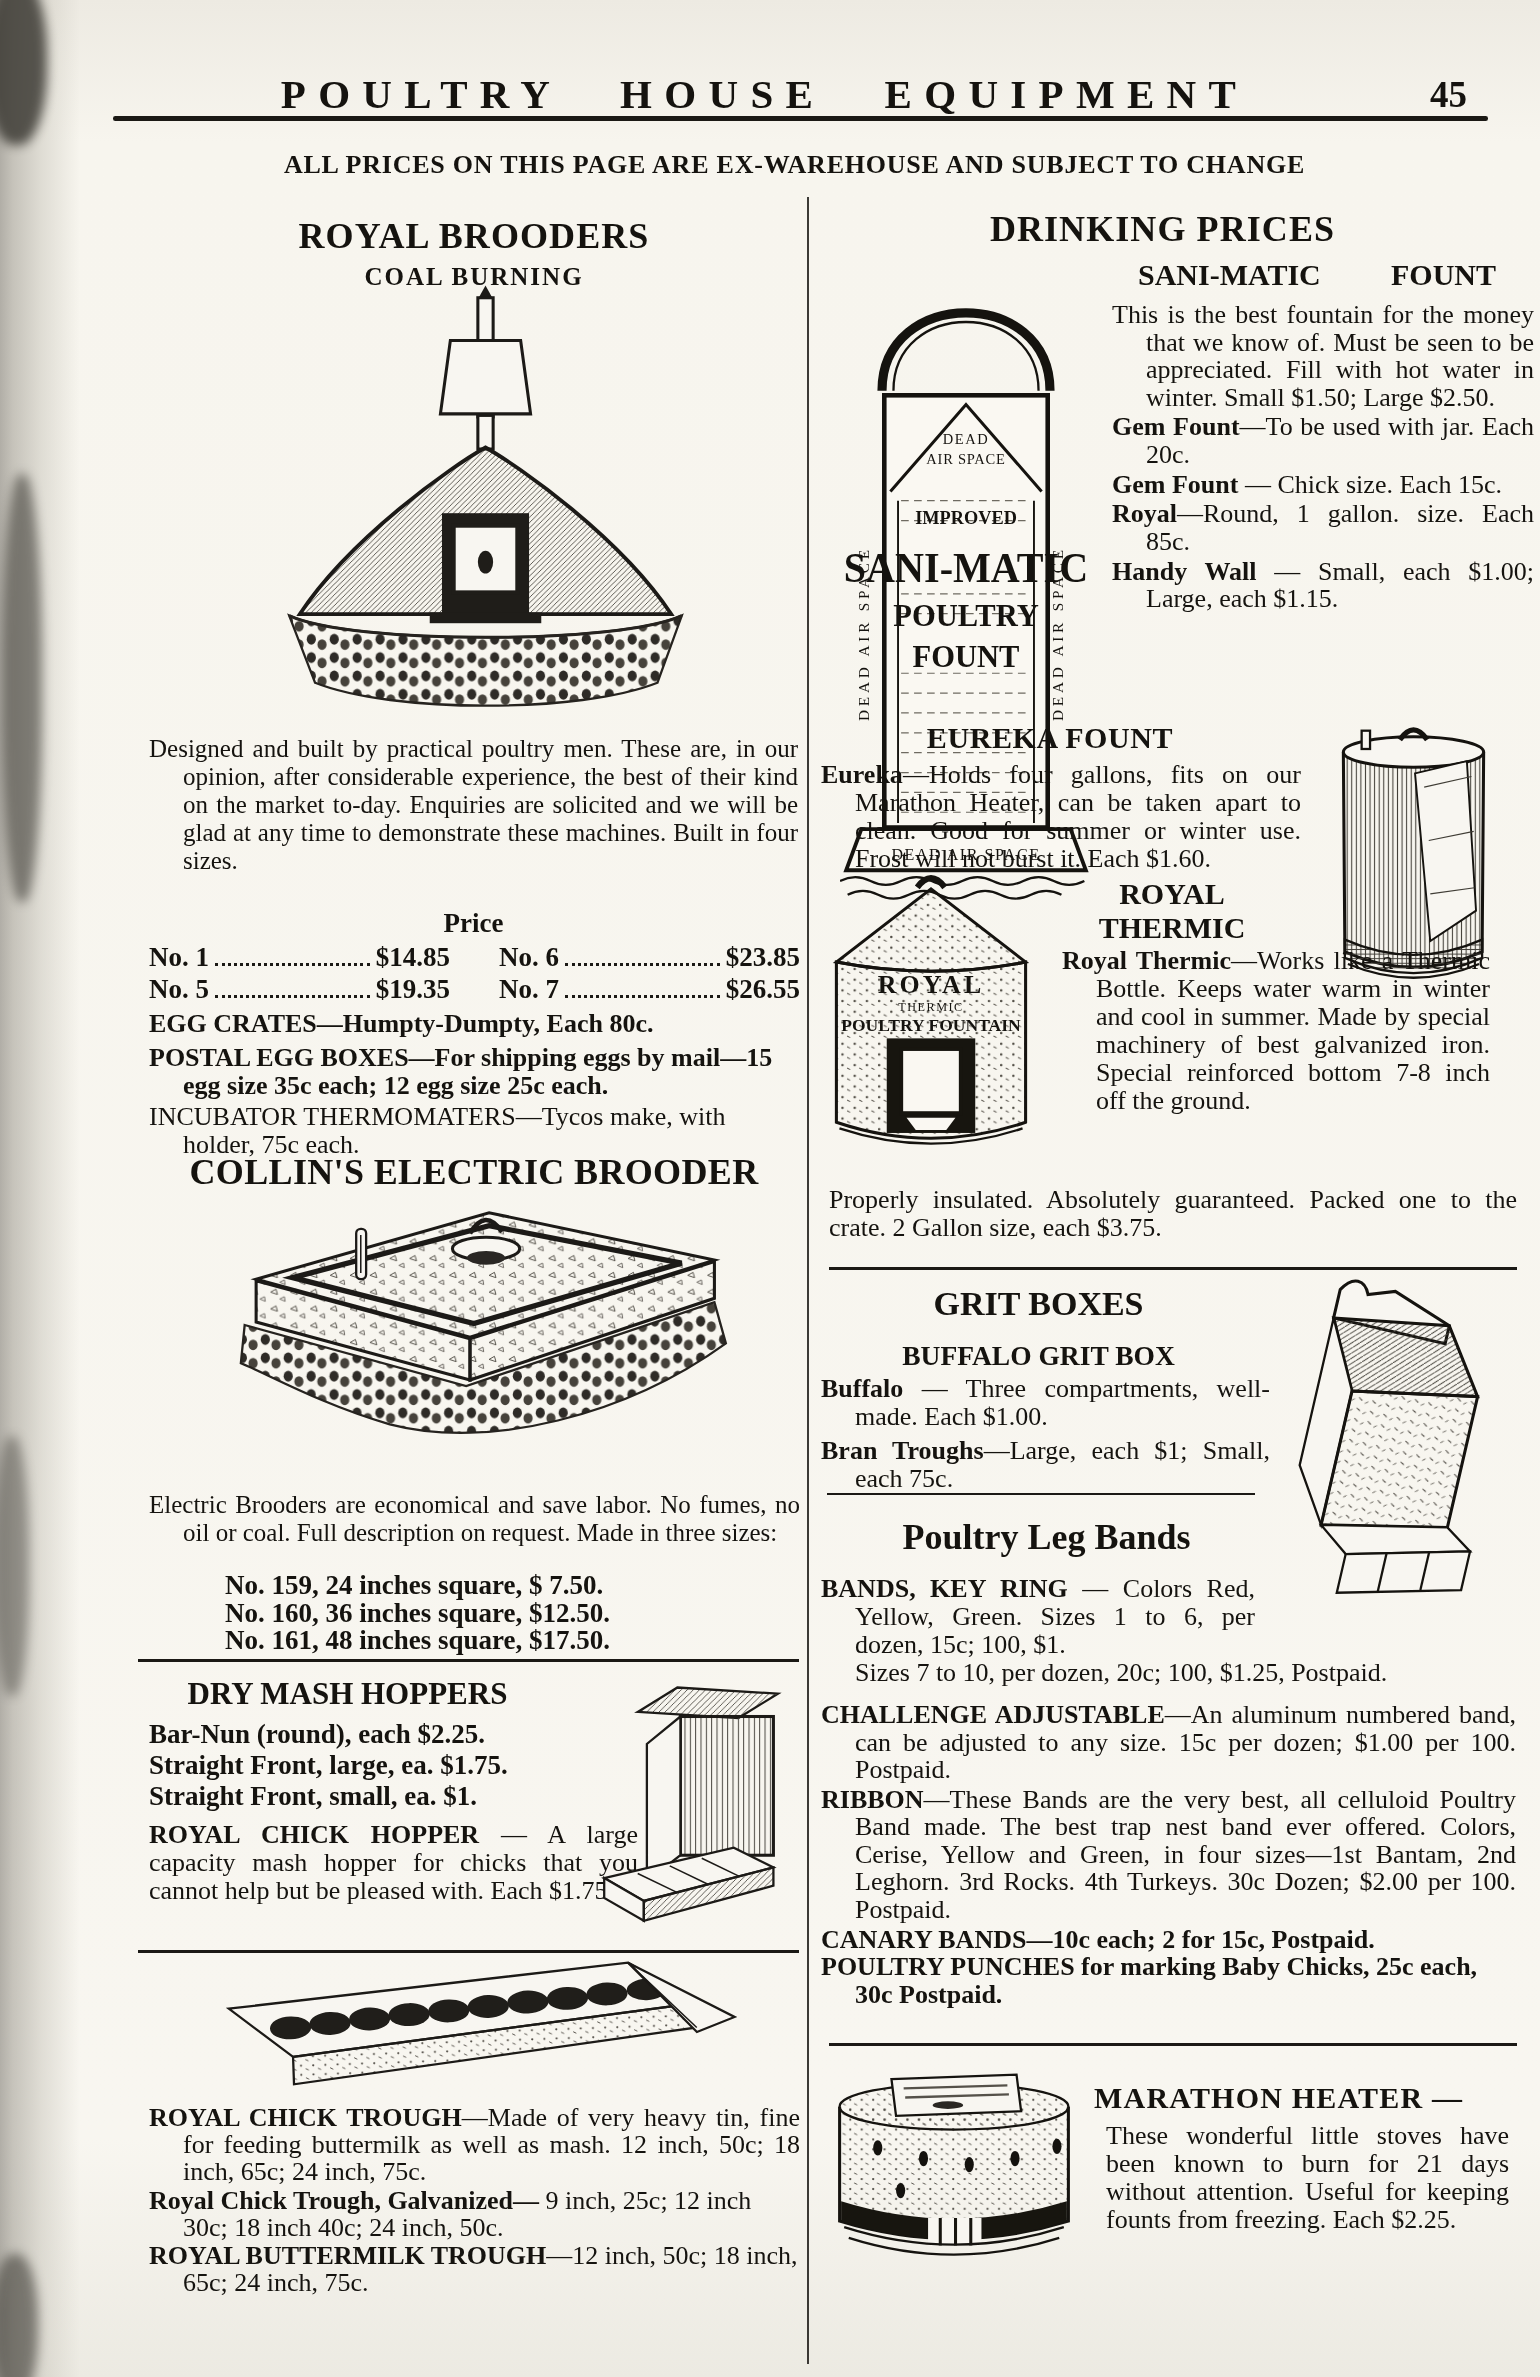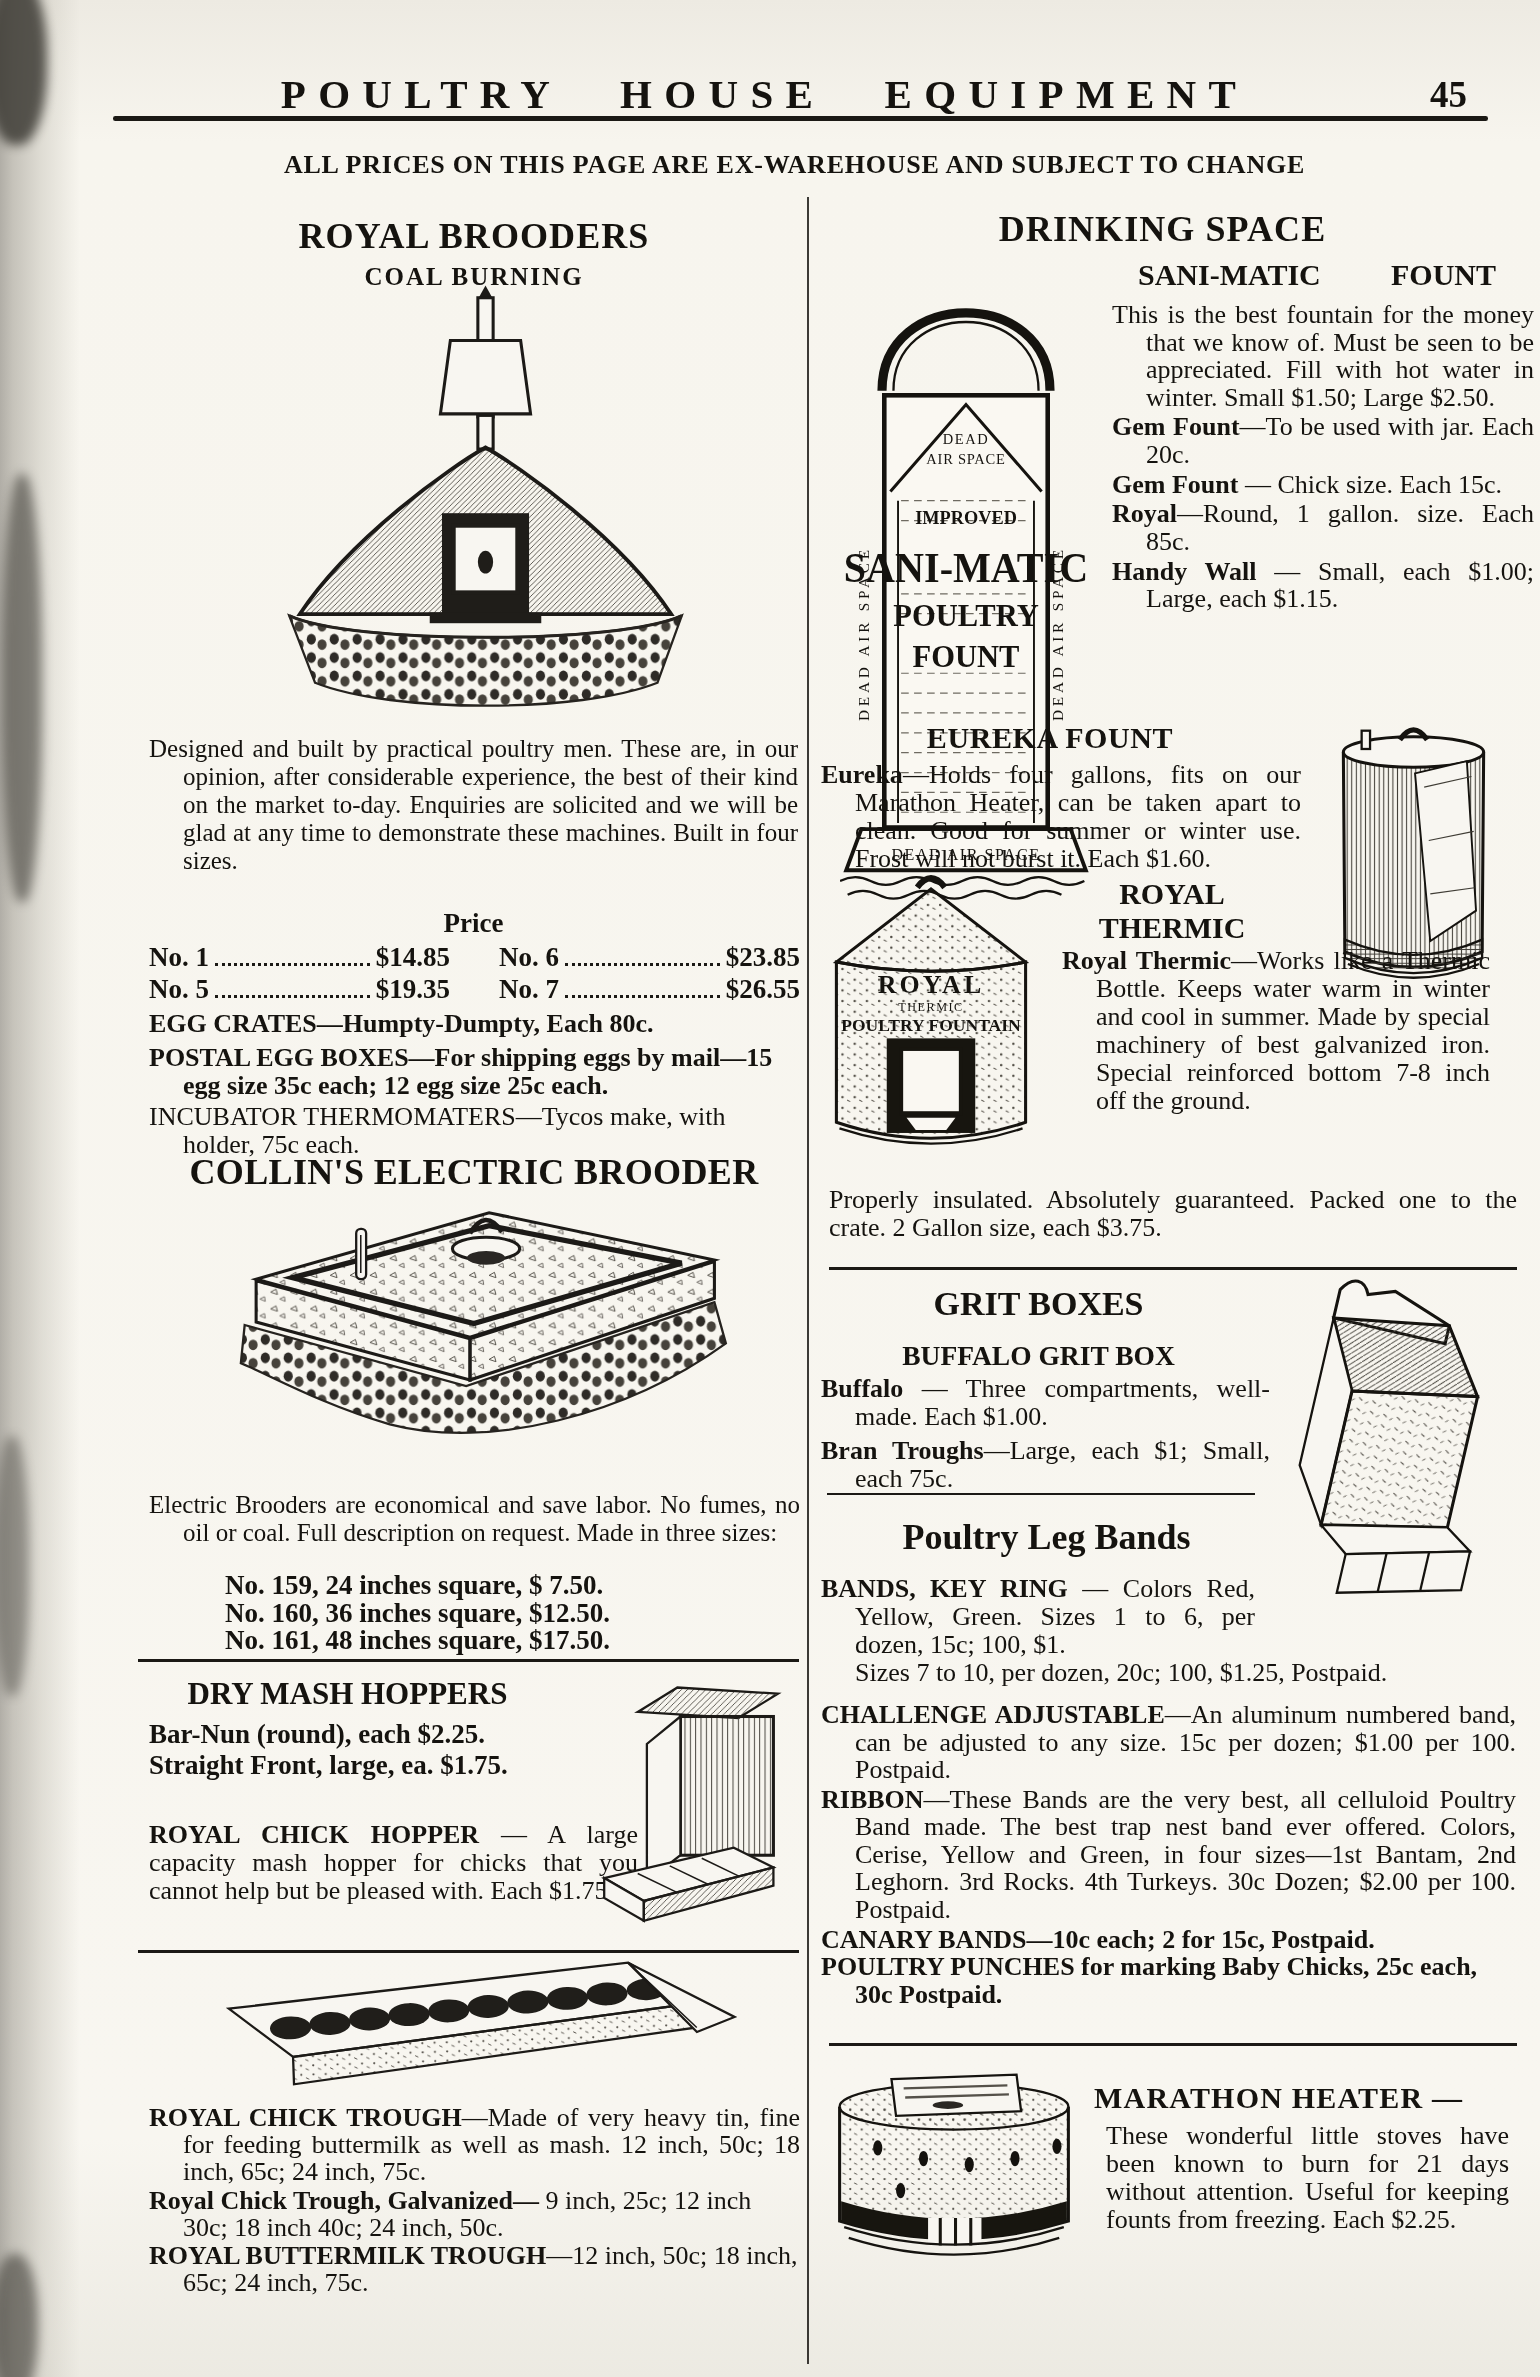--- a/index.html
+++ b/index.html
@@ -150,20 +150,21 @@
     <div>No. 161, 48 inches square, $17.50.</div>
   </div>
 
   <div class="abs rule" style="left:138px;top:1659px;width:661px;height:3.1px;"></div>
 
   <div class="abs center" style="left:149px;top:1676px;width:397px;font-size:31px;font-weight:bold;">DRY MASH HOPPERS</div>
 
   <div class="abs" style="left:149px;top:1719px;width:497px;font-size:27px;font-weight:bold;line-height:31px;">
     <div>Bar-Nun (round), each $2.25.</div>
     <div>Straight Front, large, ea. $1.75.</div>
+    <div>Straight Front, small, ea. $1.</div>
   </div>
 
   <div class="abs body34 justify" style="left:149px;top:1821px;width:489px;"><span class="b">ROYAL CHICK HOPPER</span><span> — A large capacity mash hopper for chicks that you cannot help but be pleased with.  Each $1.75.</span></div>
 
   <svg class="abs" style="left:592px;top:1681px;" width="202" height="257" viewBox="0 0 265 336">
     <defs>
       <pattern id="vH" width="7" height="7" patternUnits="userSpaceOnUse">
           <line x1="3" y1="0" x2="3" y2="7" stroke="#45423b" stroke-width="1.3"></line>
         </pattern>
       <pattern id="dH" width="8" height="8" patternUnits="userSpaceOnUse">
@@ -209,21 +210,21 @@
       <line x1="565" y1="16" x2="652" y2="104" stroke="#1c1a17" stroke-width="2"></line>
     </g>
   </svg>
 
   <div class="abs body34" style="left:149px;top:2104px;width:651px;line-height:27px;">
     <div class="hang justify"><span class="b">ROYAL CHICK TROUGH</span><span>—Made of very heavy tin, fine for feeding buttermilk as well as mash. 12 inch, 50c; 18 inch, 65c; 24 inch, 75c.</span></div>
     <div class="hang" style="margin-top:1.5px;"><span class="b">Royal Chick Trough, Galvanized—</span><span> 9 inch, 25c; 12 inch 30c; 18 inch 40c; 24 inch, 50c.</span></div>
     <div class="hang" style="margin-top:1.5px;"><span class="b">ROYAL BUTTERMILK TROUGH</span><span>—12 inch, 50c; 18 inch, 65c; 24 inch, 75c.</span></div>
   </div>
 
-  <div class="abs h-sec center" style="left:857px;top:208px;width:611px;">DRINKING SPACE</div>
+  <div class="abs h-sec center" style="left:857px;top:208px;width:611px;">DRINKING PRICES</div>
 
   <svg class="abs" style="left:840px;top:267px;" width="252" height="643" viewBox="0 0 330 842">
     <g>
       <path d="M55 162 C55 26 275 26 275 162" fill="none" stroke="#15130f" stroke-width="12"></path>
       <path d="M70 162 C70 42 260 42 260 162" fill="none" stroke="#15130f" stroke-width="3"></path>
       <rect x="58" y="168" width="214" height="566" fill="#faf8f2" stroke="#15130f" stroke-width="6"></rect>
       <path d="M66 294 L165 180 L264 294" fill="none" stroke="#15130f" stroke-width="4"></path>
       <line x1="76" y1="306" x2="76" y2="728" stroke="#15130f" stroke-width="2.5"></line>
       <line x1="254" y1="306" x2="254" y2="728" stroke="#15130f" stroke-width="2.5"></line>
       <g stroke="#6e6a61" stroke-width="1.6" stroke-dasharray="10 7">

